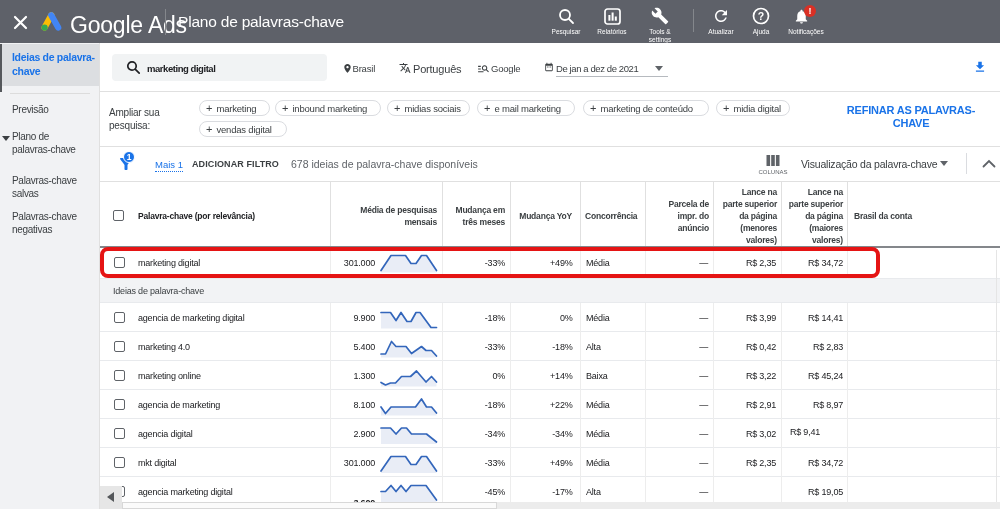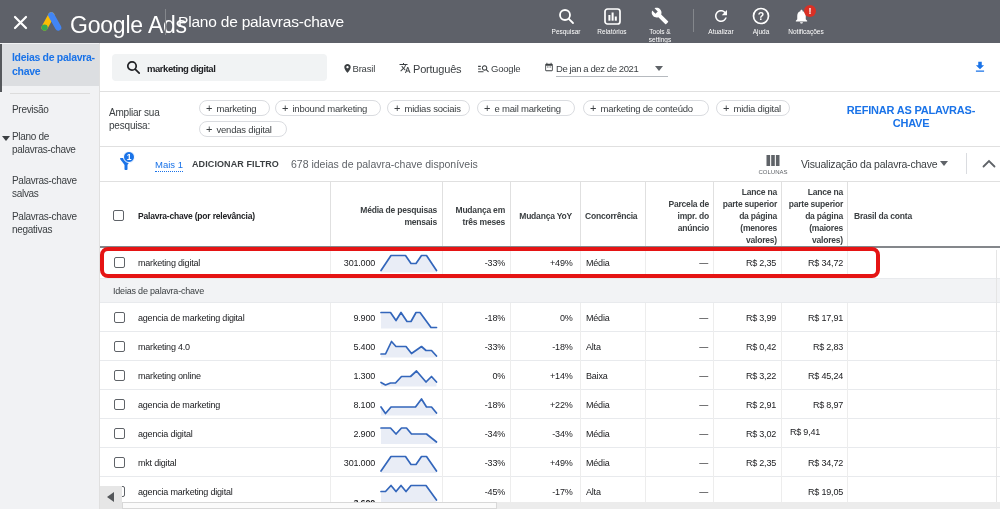--- a/index.html
+++ b/index.html
@@ -187,21 +187,21 @@
 <div class="num" style="left:300px;top:312.5px;width:75px;">9.900</div>
 <svg class="abs" style="left:380px;top:303px;" width="60" height="29">
     <polygon points="1,25.5 1,9.5 10.5,9.5 16,17.5 21,9.5 27,18.5 31,18.5 36,9.5 40,9.5 51,24.5 56.5,24.5 56.5,25.5" fill="#e9edf6"></polygon>
     <polyline points="1,9.5 10.5,9.5 16,17.5 21,9.5 27,18.5 31,18.5 36,9.5 40,9.5 51,24.5 56.5,24.5" fill="none" stroke="#3366bb" stroke-width="1.7" stroke-linejoin="round" stroke-linecap="round"></polyline>
   </svg>
 <div class="num" style="left:430px;top:312.5px;width:75px;">-18%</div>
 <div class="num" style="left:500px;top:312.5px;width:72.5px;">0%</div>
 <div class="txt" style="left:586px;top:312.5px;">Média</div>
 <div class="num" style="left:640px;top:312.5px;width:68px;">—</div>
 <div class="num" style="left:700px;top:312.5px;width:76px;">R$ 3,99</div>
-<div class="num" style="left:767px;top:312.5px;width:76px;">R$ 17,91</div>
+<div class="num" style="left:767px;top:312.5px;width:76px;">R$ 14,41</div>
 <div class="hline" style="left:100px;top:360.0px;width:900px;"></div>
 <div class="vline" style="left:330px;top:332px;height:29px;background:#ededed;"></div>
 <div class="vline" style="left:442px;top:332px;height:29px;background:#ededed;"></div>
 <div class="vline" style="left:510px;top:332px;height:29px;background:#ededed;"></div>
 <div class="vline" style="left:580px;top:332px;height:29px;background:#ededed;"></div>
 <div class="vline" style="left:645px;top:332px;height:29px;background:#ededed;"></div>
 <div class="vline" style="left:713px;top:332px;height:29px;background:#ededed;"></div>
 <div class="vline" style="left:781px;top:332px;height:29px;background:#ededed;"></div>
 <div class="vline" style="left:847px;top:332px;height:29px;background:#ededed;"></div>
 <div class="cb" style="left:114px;top:341.0px;"></div>

